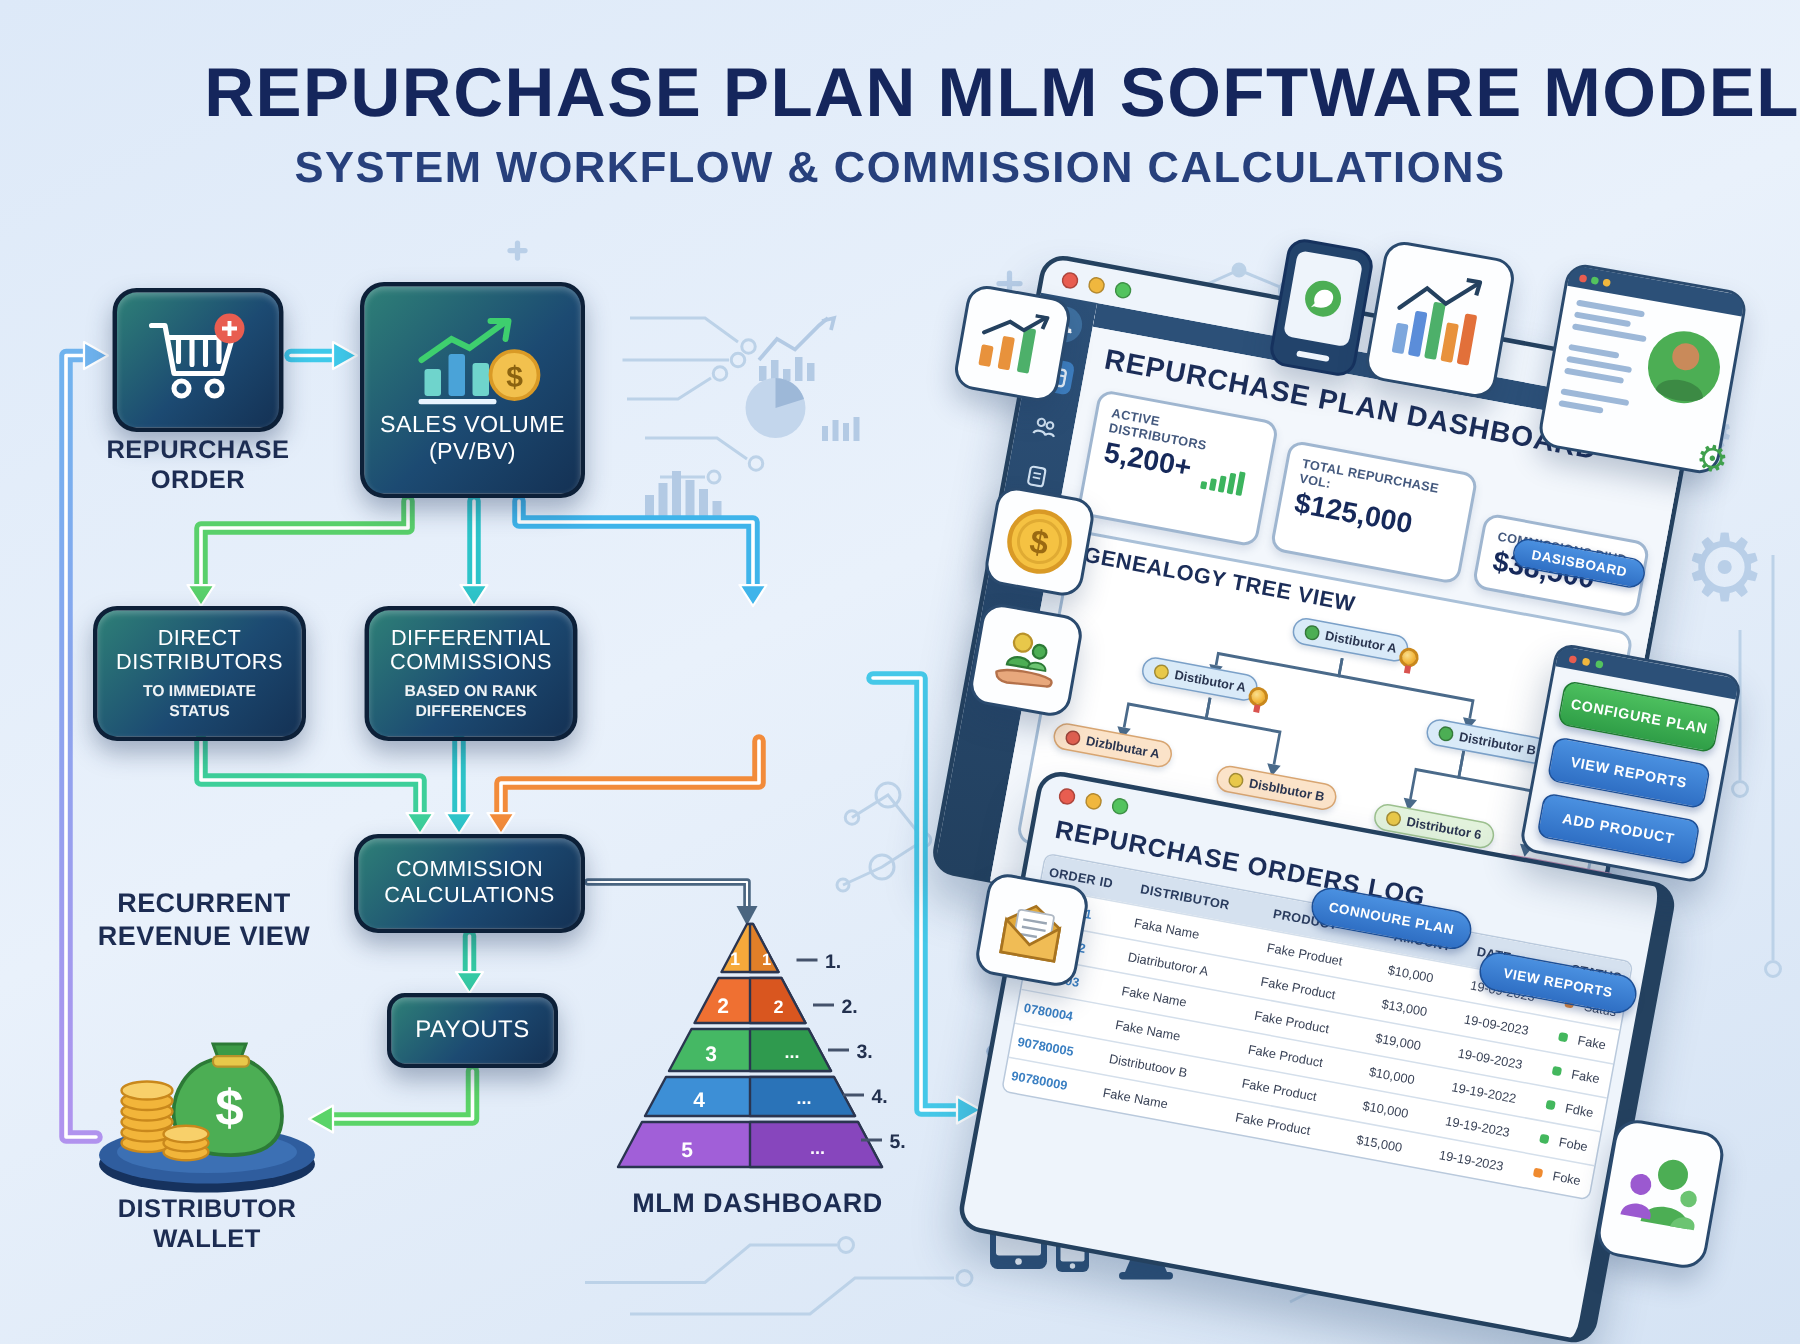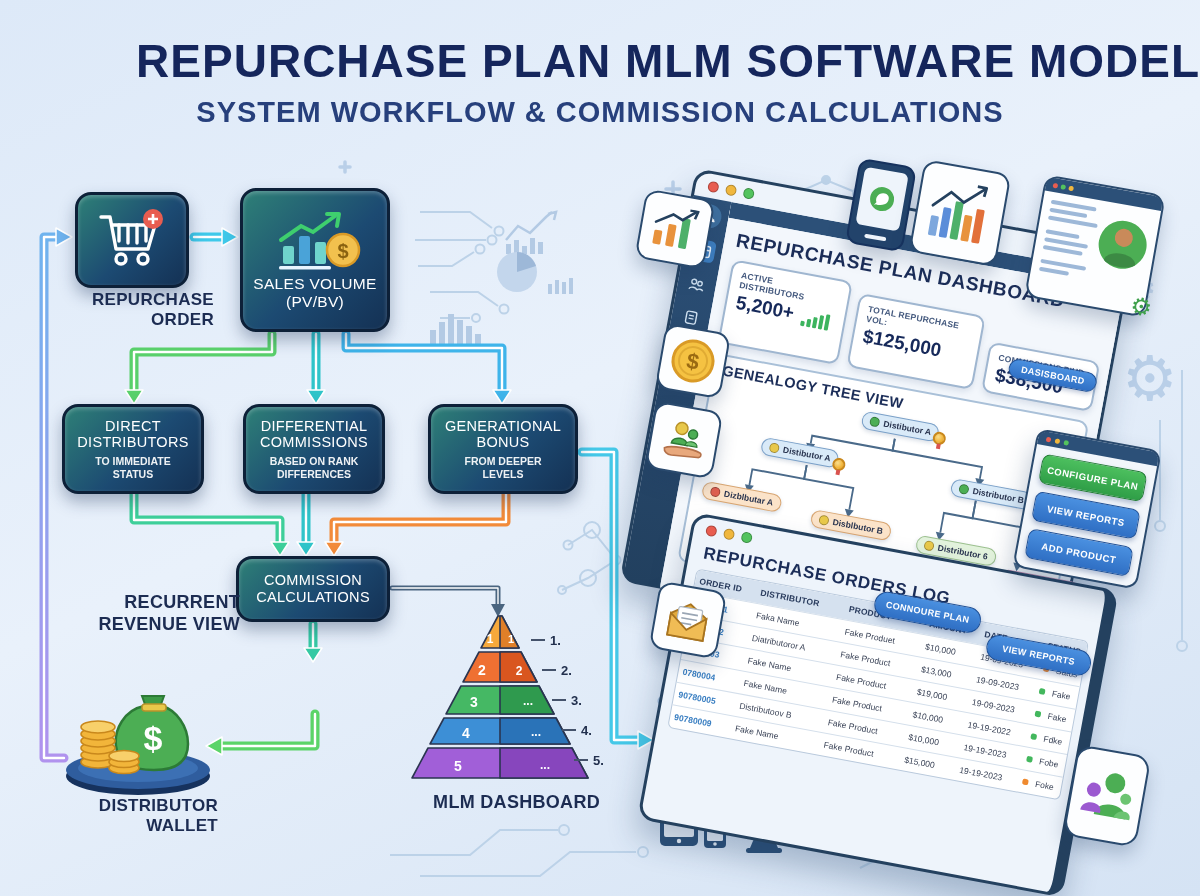--- a/index.html
+++ b/index.html
@@ -21,21 +21,21 @@
   svg.deco, svg.arrows { position:absolute; left:0; top:0; pointer-events:none; }
   svg.deco { z-index:0; } svg.arrows { z-index:1; }
 
   
   .fbox { position:absolute; z-index:2; border:3px solid #0d2038; border-radius:16px;
     background:linear-gradient(135deg,#2e8077 0%,#1c4a72 55%,#143154 100%);
     color:#fff; display:flex; flex-direction:column; align-items:center; justify-content:center;
     text-align:center; box-shadow:0 8px 16px rgba(25,50,90,.35), inset 0 2px 4px rgba(255,255,255,.25); }
   .fbox .t1 { font-weight:normal; font-size:14.5px; line-height:1.15; letter-spacing:.3px; }
   .fbox .t2 { font-weight:bold; font-size:10.5px; line-height:1.2; margin-top:4px; opacity:.93; }
-  .flabel { position:absolute; z-index:2; text-align:right; font-weight:bold;
+  .flabel { position:absolute; z-index:2; text-align:center; font-weight:bold;
     color:#1c2c52; font-size:17px; line-height:1.2; letter-spacing:.3px; }
 
   
   .win { position:absolute; background:#eef4fb; border:3px solid #24415f; border-radius:16px;
     box-shadow:0 18px 30px rgba(30,60,100,.28); transform:rotate(10.5deg); transform-origin:0 0; }
   .dots { display:flex; gap:7px; padding:7px 0 0 12px; height:24px; }
   .dot { width:11px; height:11px; border-radius:50%; border:1px solid rgba(0,0,0,.25); }
   .dot.r{background:#e85d50;} .dot.y{background:#f0b73e;} .dot.g{background:#53c35e;}
 
   
@@ -307,30 +307,27 @@
 DISTRIBUTORS</div>
   <div class="t2 pre">TO IMMEDIATE
 STATUS</div>
 </div>
 <div class="fbox" style="left:243px;top:404px;width:142px;height:90px;">
   <div class="t1 pre">DIFFERENTIAL
 COMMISSIONS</div>
   <div class="t2 pre">BASED ON RANK
 DIFFERENCES</div>
 </div>
-<div class="fbox" style="left:428px;top:404px;width:150px;height:90px;">
-  <div class="t1 pre">GENERATIONAL
-BONUS</div>
-  <div class="t2 pre">FROM DEEPER
-LEVELS</div>
-</div>
 
 <div class="fbox" style="left:236px;top:556px;width:154px;height:66px;">
   <div class="t1 pre">COMMISSION
 CALCULATIONS</div>
+</div>
+<div class="fbox" style="left:258px;top:662px;width:114px;height:50px;border-radius:12px;">
+  <div class="t1" style="font-size:16px;">PAYOUTS</div>
 </div>
 
 <div class="flabel pre" style="left:32px;top:592px;width:208px;font-size:18px;">RECURRENT
 REVENUE VIEW</div>
 
 <svg style="position:absolute;left:58px;top:684px;z-index:2;" width="160" height="112" viewBox="0 0 160 112">
   <ellipse cx="80" cy="92" rx="72" ry="19" fill="#16325e"></ellipse>
   <ellipse cx="80" cy="86" rx="72" ry="19" fill="#2f5d9e"></ellipse>
   <ellipse cx="80" cy="84" rx="60" ry="14" fill="#3c70b4"></ellipse>
   <g>

